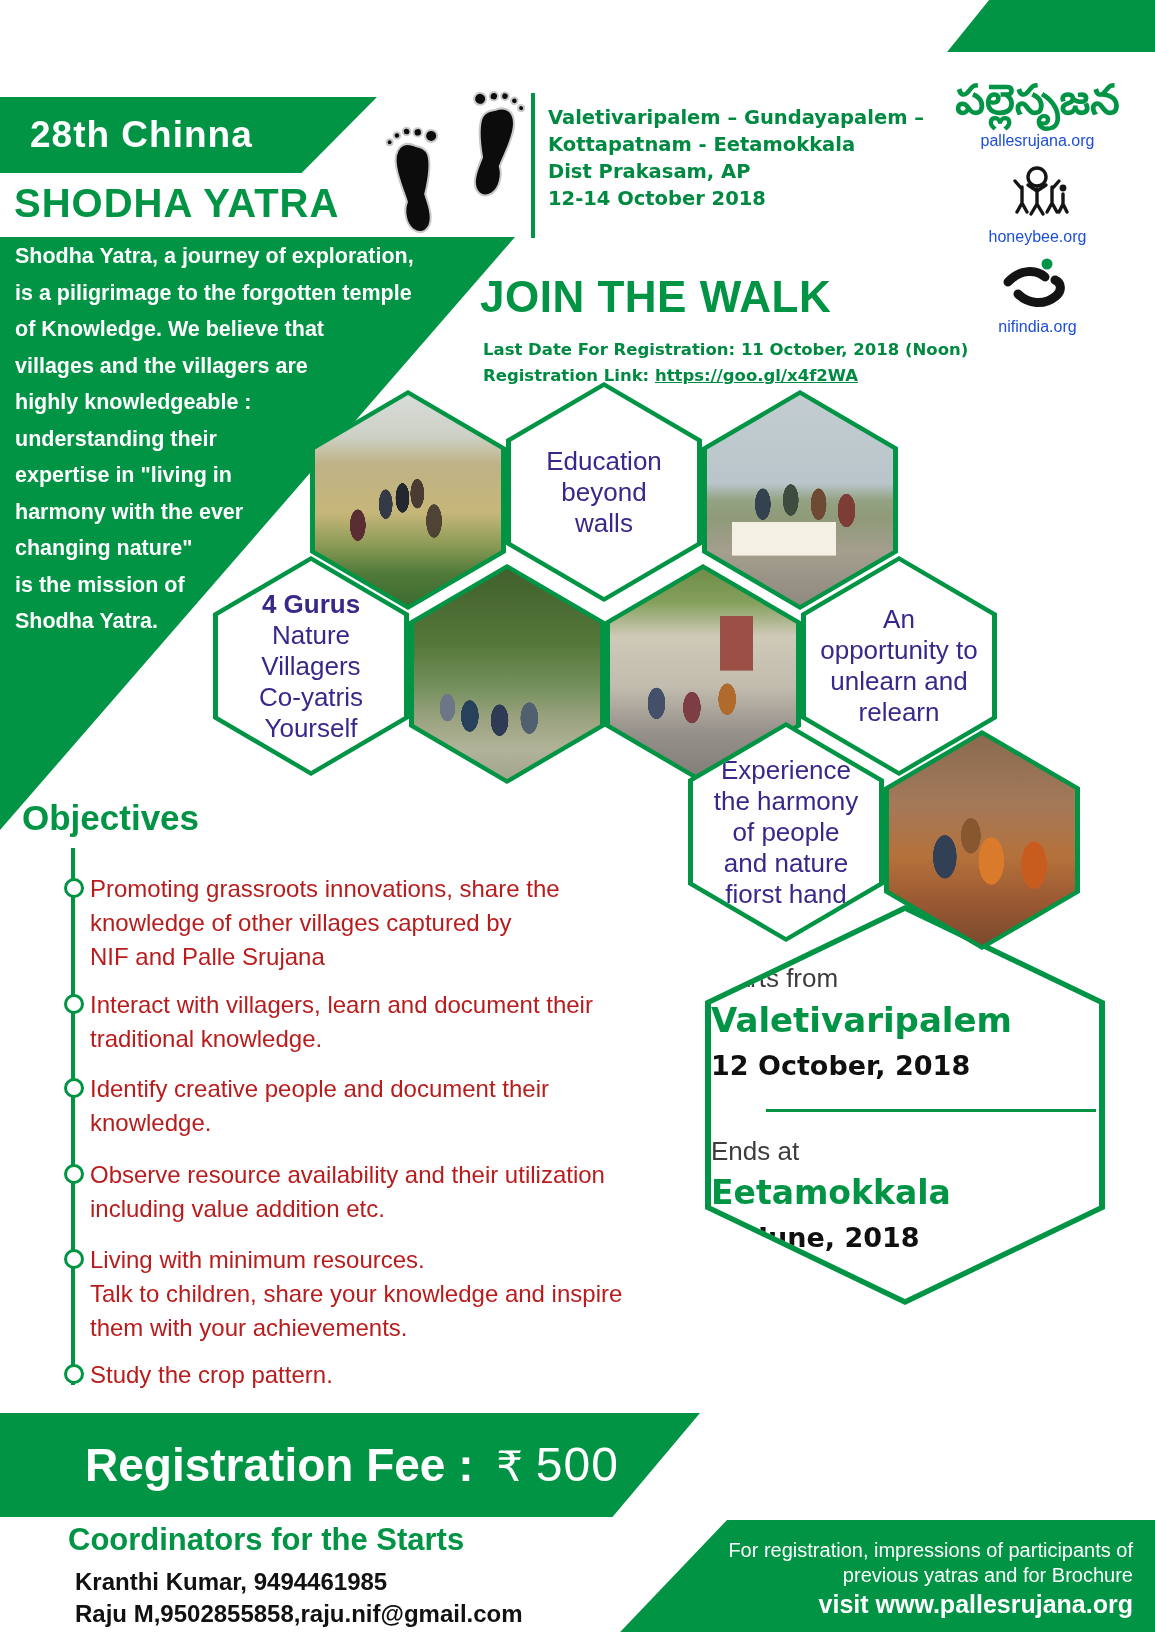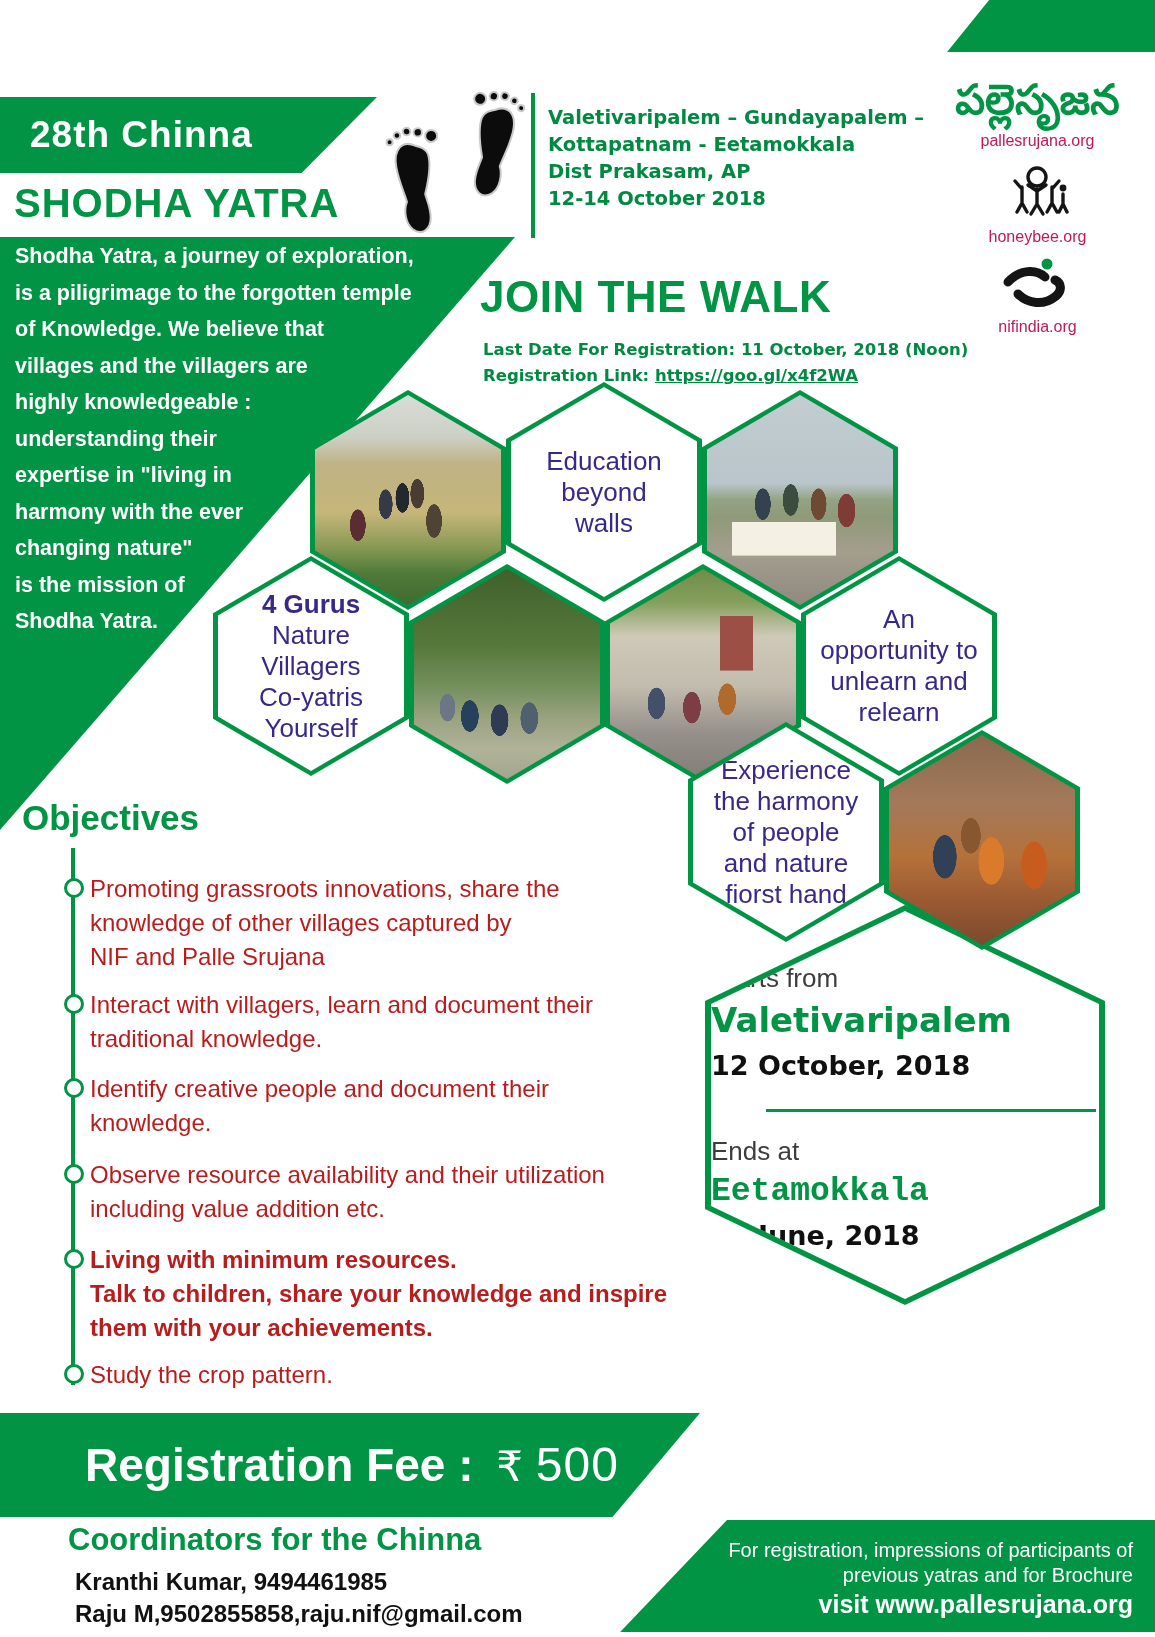--- a/index.html
+++ b/index.html
@@ -18,21 +18,21 @@
              clip-path:polygon(21% 0,100% 0,100% 100%,1% 100%);}
   .route-divider{left:531px;top:93px;width:4px;height:145px;background:#009444;}
   .route{left:548px;top:104px;font-family:"DejaVu Sans",sans-serif;font-weight:bold;
          font-size:19.5px;line-height:27px;color:#008a41;}
   .footprints{left:382px;top:90px;width:150px;height:158px;}
 
   
   .logo-col{left:925px;top:70px;width:225px;text-align:center;}
   .telugu-logo{font-size:42px;font-weight:bold;color:#009444;line-height:60px;
                font-family:"DejaVu Sans",sans-serif;}
-  .logo-caption{font-size:16px;color:#be185d;margin-top:2px;}
+  .logo-caption{font-size:16px;color:#1d4ed8;margin-top:2px;}
   .logo-icon{margin-top:10px;}
 
   
   .intro{left:0;top:237px;width:515px;height:593px;background:#009444;
          clip-path:polygon(0 0,100% 0,0 100%);z-index:1;}
   .intro p{margin:0;padding:1px 10px 0 15px;color:#fff;font-size:21.5px;font-weight:bold;
            line-height:36.5px;}
 
   
   .join-h{left:480px;top:272px;font-size:44px;font-weight:bold;color:#009444;letter-spacing:.5px;}
@@ -261,21 +261,21 @@
     <div class="hex-in ph ph-orange"></div>
   </div>
 
   <div class="bighex">
     <div class="bighex-in">
       <div class="sched-label" style="margin-top:52px;">Starts from</div>
       <div class="sched-place">Valetivaripalem</div>
       <div class="sched-date">12 October, 2018</div>
       <div class="sched-divider"></div>
       <div class="sched-label">Ends at</div>
-      <div class="sched-place" style="font-size:33px;font-family:Liberation Mono, monospace;">Eetamokkala</div>
+      <div class="sched-place" style="font-size:33px;">Eetamokkala</div>
       <div class="sched-date">14 June, 2018</div>
     </div>
   </div>
 
   <div class="abs obj-h">Objectives</div>
   <div class="abs obj-line"></div>
 
   <div class="abs obj-dot" style="top:878px;"></div>
   <div class="obj-item preline" style="top:872px;">Promoting grassroots innovations, share the
 knowledge of other villages captured by
@@ -287,36 +287,36 @@
 
   <div class="abs obj-dot" style="top:1078px;"></div>
   <div class="obj-item preline" style="top:1072px;">Identify creative people and document their
 knowledge.</div>
 
   <div class="abs obj-dot" style="top:1164px;"></div>
   <div class="obj-item preline" style="top:1158px;">Observe resource availability and their utilization
 including value addition etc.</div>
 
   <div class="abs obj-dot" style="top:1249px;"></div>
-  <div class="obj-item preline" style="top:1243px;font-weight:bold;">Living with minimum resources.
+  <div class="obj-item preline" style="top:1243px;">Living with minimum resources.
 Talk to children, share your knowledge and inspire
 them with your achievements.</div>
 
   <div class="abs obj-dot" style="top:1364px;"></div>
   <div class="obj-item preline" style="top:1358px;">Study the crop pattern.</div>
 
   <div class="abs fee">
     <div class="txt">
       <span>Registration Fee :</span>
       <span class="rupee">₹</span>
       <span class="amount">500</span>
     </div>
   </div>
 
-  <div class="abs coord-h">Coordinators for the Chinna</div>
+  <div class="abs coord-h">Coordinators for the Starts</div>
   <div class="abs coord-lines preline">Kranthi Kumar, 9494461985
 Raju M,9502855858,raju.nif@gmail.com</div>
 
   <div class="abs footer-box">
     <div class="inner">
       <div class="fb-line">For registration, impressions of participants of</div>
       <div class="fb-line">previous yatras and for Brochure</div>
       <div class="fb-site">visit www.pallesrujana.org</div>
     </div>
   </div>

